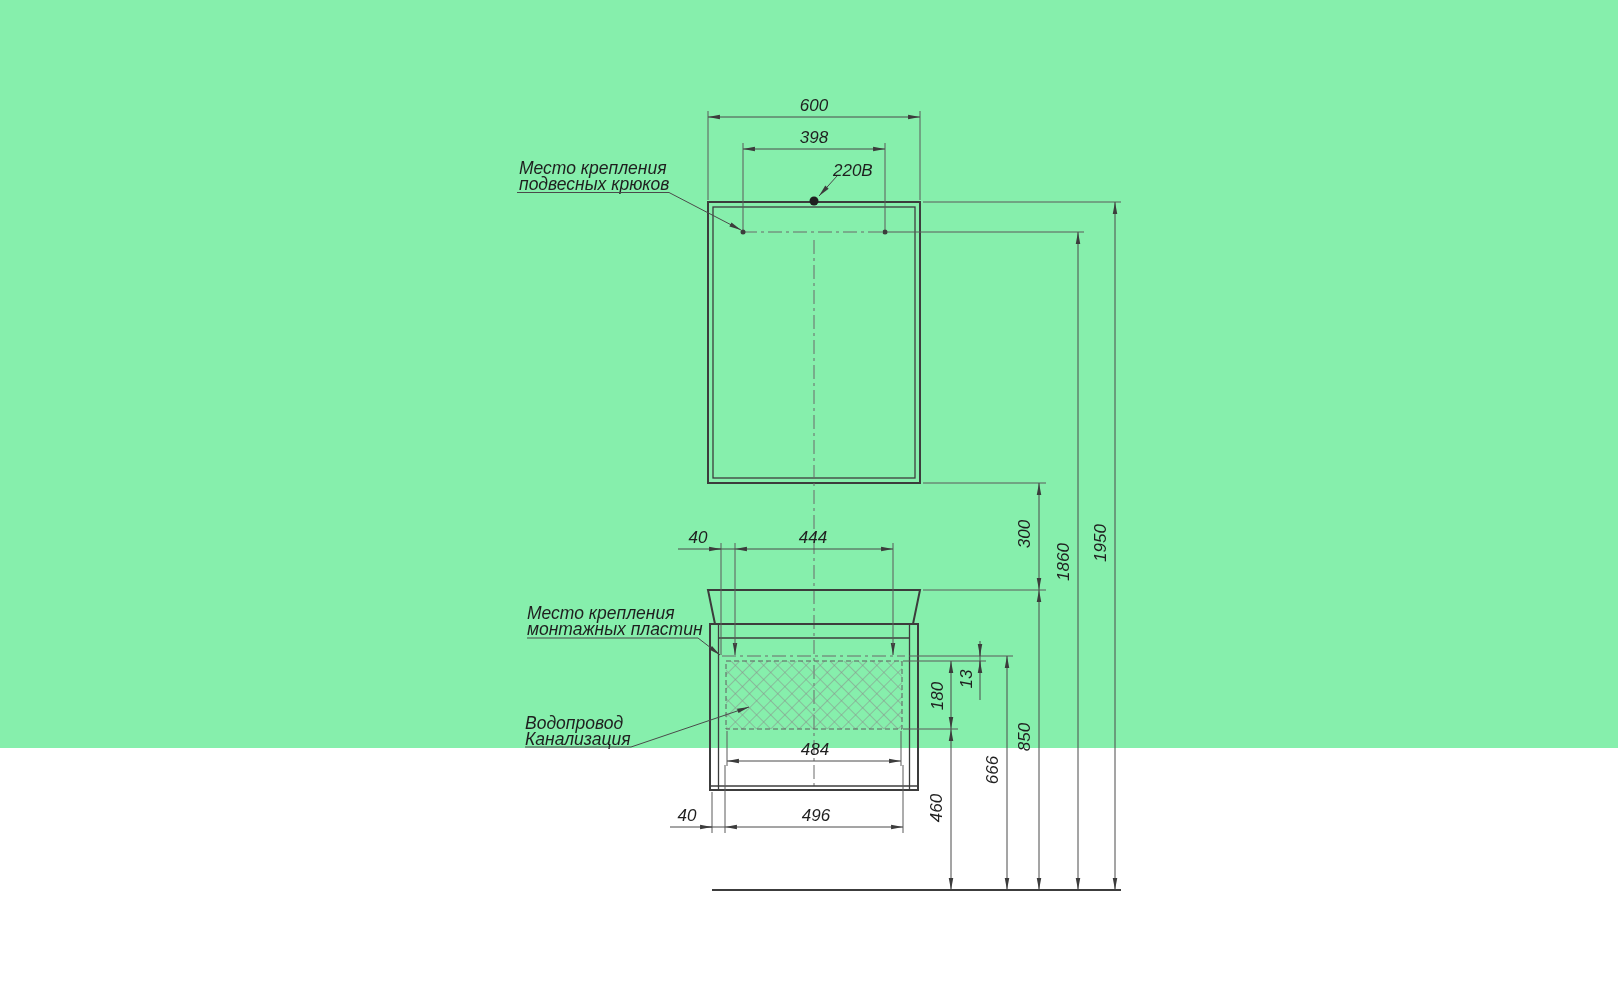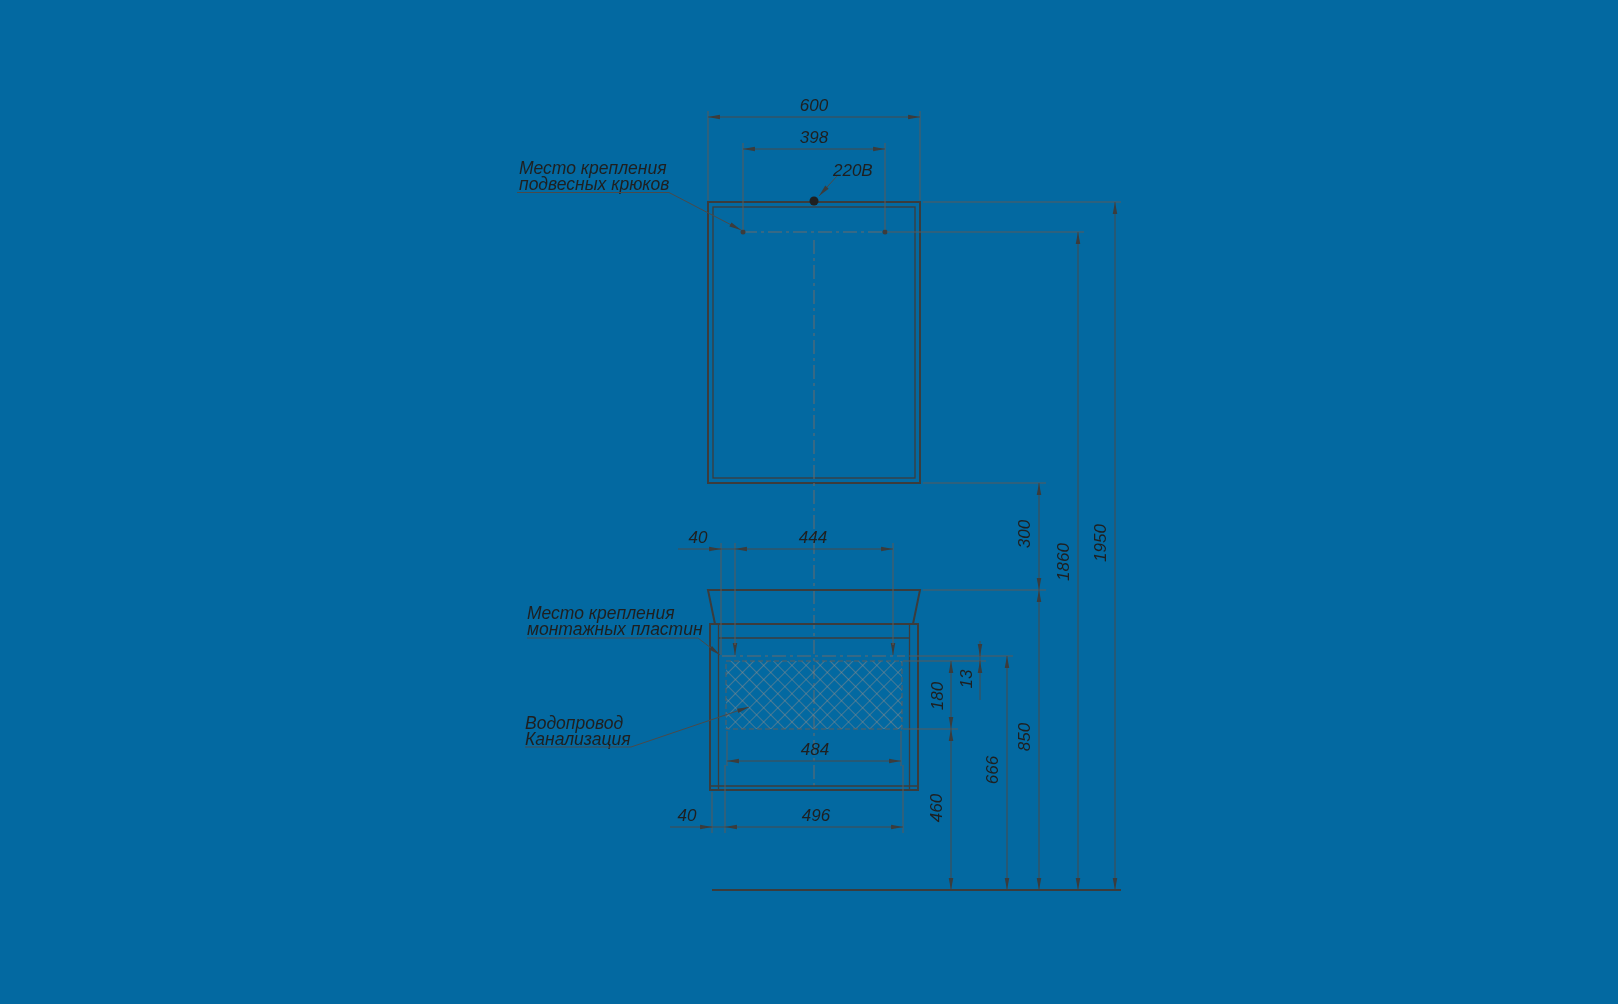--- a/index.html
+++ b/index.html
@@ -6,22 +6,22 @@
     margin: 0;
     padding: 0;
     background: #ffffff;
     width: 1618px;
     height: 1004px;
     overflow: hidden;
   }
   .canvas {
     position: relative;
     width: 1618px;
-    height: 1004px;
-    background: #0369a1;
+    height: 748px;
+    background: #86efac;
   }
   svg {
     display: block;
     font-family: "Liberation Sans", "DejaVu Sans", sans-serif;
   }
   .dim-text {
     font-size: 17px;
     font-style: italic;
     fill: #1f1f1f;
   }

